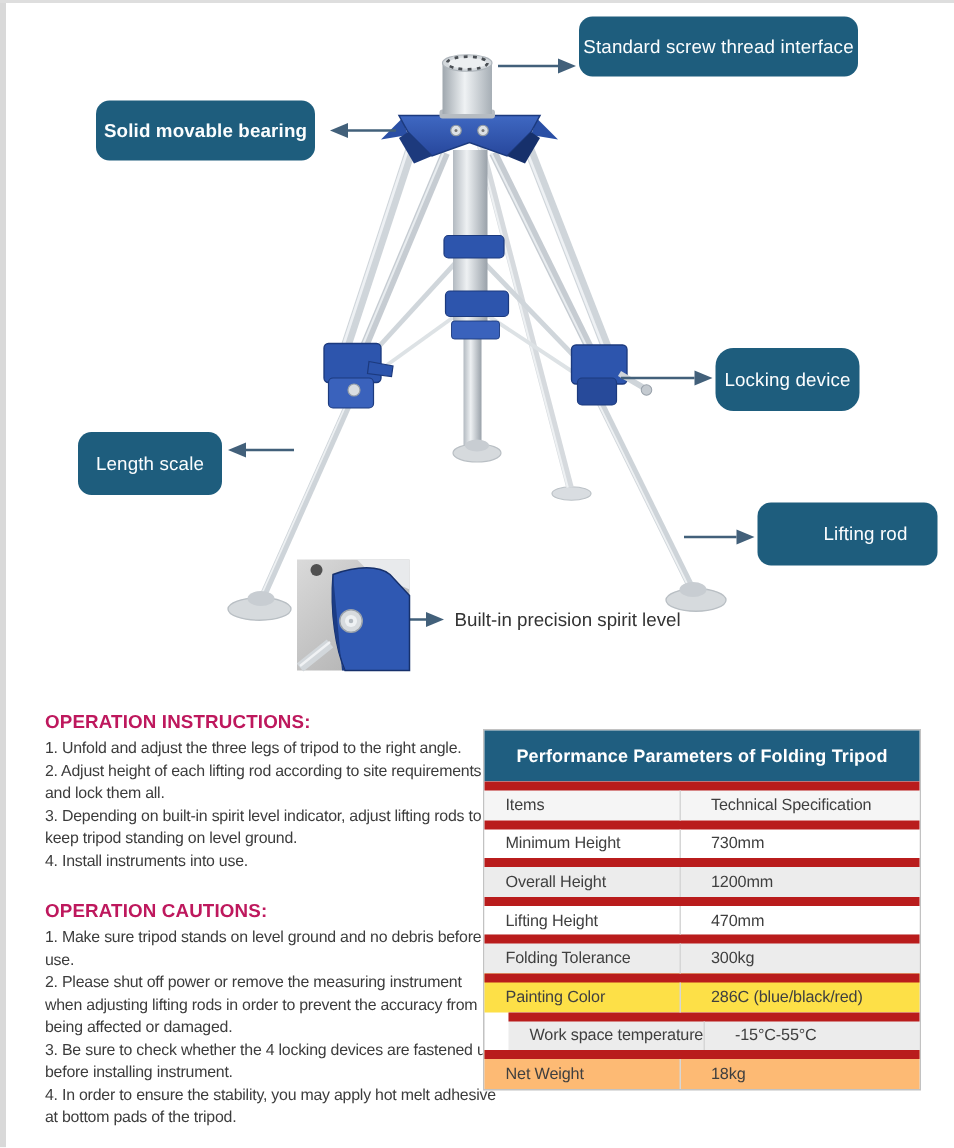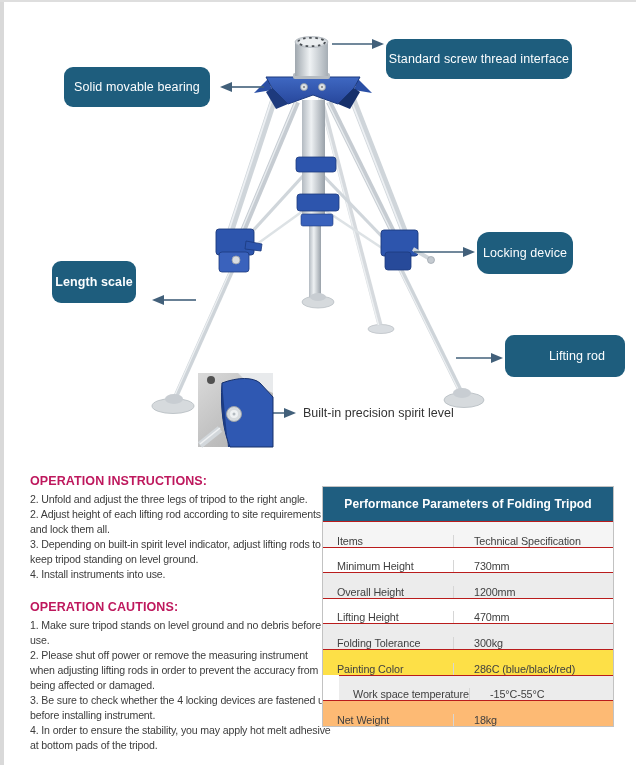--- a/index.html
+++ b/index.html
@@ -17,21 +17,21 @@
   
   .textcol{position:absolute;width:302px;color:#3c3c3c;}
   .sec-heading{font-size:12.5px;font-weight:bold;color:#be185d;letter-spacing:0.1px;margin:0 0 4px 0;}
   .textcol p{margin:0;font-size:10.6px;line-height:15px;letter-spacing:-0.15px;}
 
   
   .spec-table{position:absolute;left:322px;top:486px;width:292px;border:1px solid #c2c2c2;
               box-sizing:border-box;background:#ffffff;}
   .spec-header{height:34px;background:#1f5e80;color:#ffffff;font-weight:bold;font-size:12px;
                display:flex;align-items:center;justify-content:center;letter-spacing:0.1px;}
-  .trow{display:flex;height:25.6px;border-top:1px solid #b91c1c;box-sizing:border-box;align-items:flex-end;}
+  .trow{display:flex;height:25.6px;border-top:6px solid #b91c1c;box-sizing:border-box;}
   .tc1{width:131px;box-sizing:border-box;padding-left:14px;display:flex;align-items:center;
        font-size:10.8px;color:#3f3f3f;border-right:1px solid #d6d6d6;letter-spacing:-0.1px;}
   .tc2{flex:1;box-sizing:border-box;padding-left:20px;display:flex;align-items:center;
        font-size:10.8px;color:#3f3f3f;letter-spacing:-0.1px;}
 </style>
 </head>
 <body>
 
 <div class="canvas">
   <div class="edge-left"></div>
@@ -160,32 +160,32 @@
         <path d="M24,10 C40,4 55,4 62,10 L75,24 L75,74 L32,74 C26,60 22,36 24,10 Z" fill="#2f58b2" stroke="#16306b" stroke-width="1"></path>
         <path d="M24,10 L30,74 L32,74 C26,60 22,36 24,10 Z" fill="#1c3c85"></path>
         <line x1="2" y1="72" x2="22" y2="56" stroke="#d2d7db" stroke-width="7"></line>
         <line x1="2" y1="71" x2="22" y2="55" stroke="#f0f2f4" stroke-width="1.6"></line>
         <circle cx="36" cy="41" r="7.5" fill="#d7dbde" stroke="#9aa2ab" stroke-width="1"></circle>
         <circle cx="36" cy="41" r="4" fill="#eef1f3"></circle>
         <circle cx="36" cy="41" r="1.5" fill="#b3bac0"></circle>
       </g>
     </svg>
 
-    <div class="callout" style="left:386px;top:39px;width:186px;height:40px;">Standard screw thread interface</div>
-    <div class="callout" style="left:64px;top:67px;width:146px;height:40px;">Solid movable bearing</div>
+    <div class="callout" style="left:386px;top:11px;width:186px;height:40px;">Standard screw thread interface</div>
+    <div class="callout" style="left:64px;top:67px;width:146px;height:40px;font-weight:bold;">Solid movable bearing</div>
     <div class="callout" style="left:477px;top:232px;width:96px;height:42px;border-radius:12px;">Locking device</div>
-    <div class="callout" style="left:52px;top:261px;width:84px;height:42px;font-weight:bold;">Length scale</div>
+    <div class="callout" style="left:52px;top:288px;width:96px;height:42px;">Length scale</div>
     <div class="callout" style="left:505px;top:335px;width:96px;height:42px;padding-left:24px;">Lifting rod</div>
 
     <div class="spirit-note">Built-in precision spirit level</div>
   </div>
 
   <div class="textcol" style="left:30px;top:474px;">
     <div class="sec-heading">OPERATION INSTRUCTIONS:</div>
-    <p>2. Unfold and adjust the three legs of tripod to the right angle.</p>
+    <p>1. Unfold and adjust the three legs of tripod to the right angle.</p>
     <p>2. Adjust height of each lifting rod according to site requirements and lock them all.</p>
     <p>3. Depending on built-in spirit level indicator, adjust lifting rods to keep tripod standing on level ground.</p>
     <p>4. Install instruments into use.</p>
   </div>
 
   <div class="textcol" style="left:30px;top:600px;">
     <div class="sec-heading">OPERATION CAUTIONS:</div>
     <p>1. Make sure tripod stands on level ground and no debris before use.</p>
     <p>2. Please shut off power or remove the measuring instrument when adjusting lifting rods in order to prevent the accuracy from being affected or damaged.</p>
     <p>3. Be sure to check whether the 4 locking devices are fastened up before installing instrument.</p>

